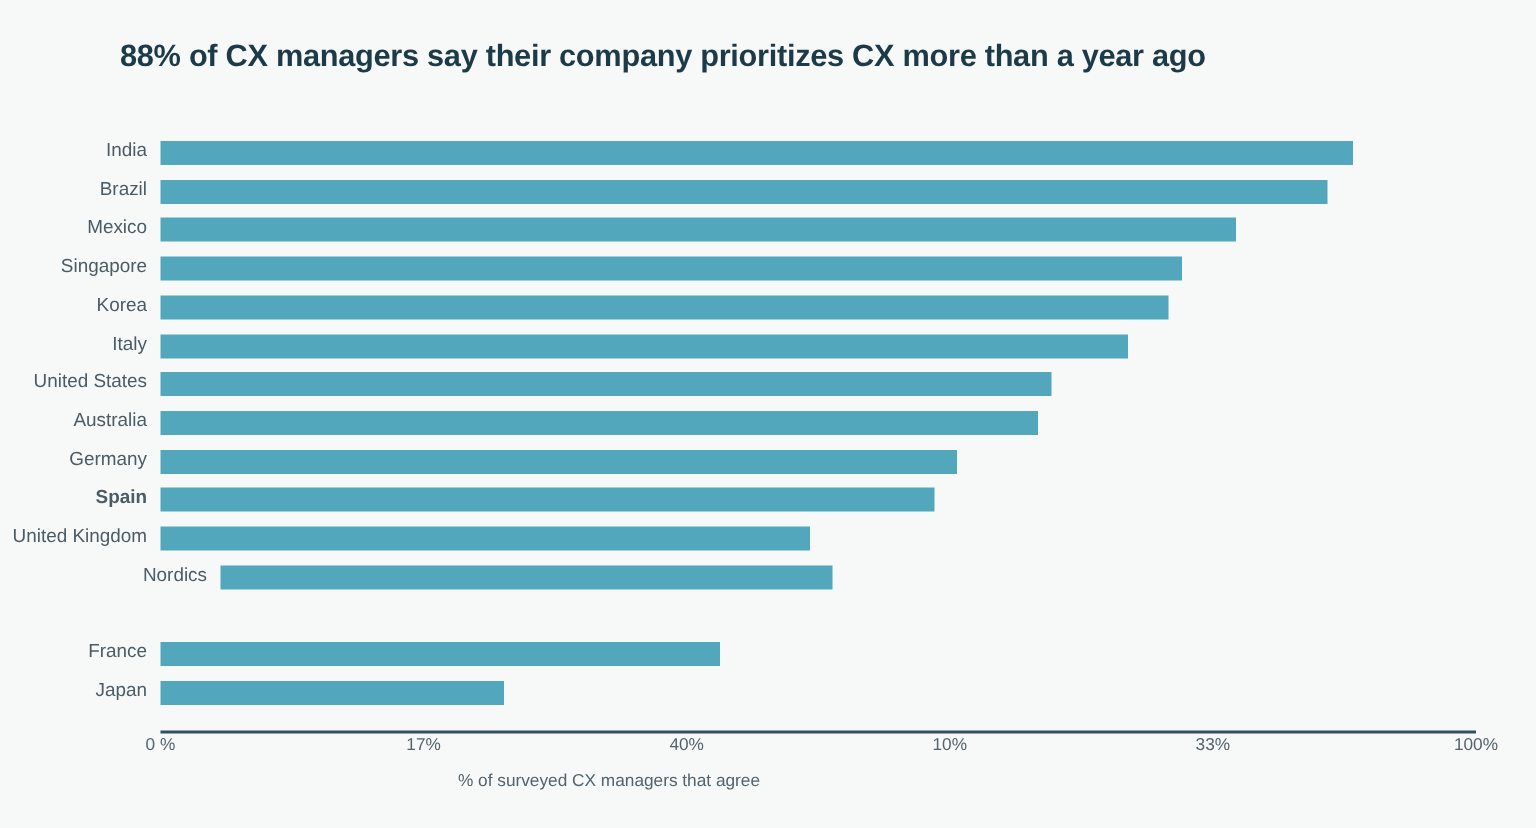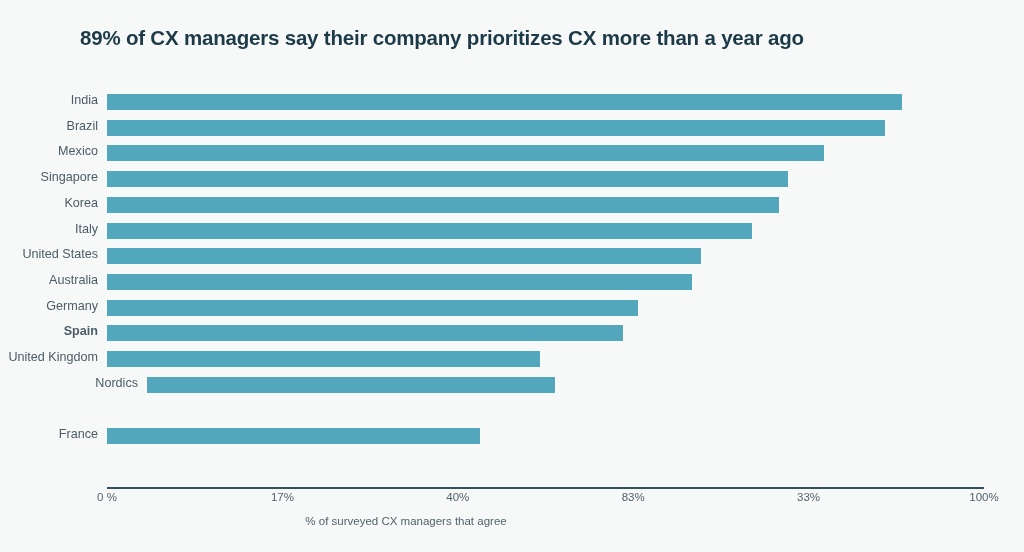--- a/index.html
+++ b/index.html
@@ -99,21 +99,21 @@
     text-align: center;
     font-size: 11.5px;
     color: #51636d;
   }
 </style>
 </head>
 <body>
 
 <div id="chart-root">
 
-  <div id="chart-title">89% of CX managers say their company prioritizes CX more than a year ago</div>
+  <div id="chart-title">88% of CX managers say their company prioritizes CX more than a year ago</div>
 
   <div id="plot-area">
       <div class="bar-row" style="top: 2px;">
         <div class="bar-label">India</div>
         <div class="bar-track">
           <div class="bar-fill" style="width: 794.562px; background: rgb(82, 167, 188);"></div>
         </div>
       </div>
       <div class="bar-row" style="top: 27.7px;">
         <div class="bar-label">Brazil</div>
@@ -178,30 +178,36 @@
       <div class="bar-row" style="top: 284.7px; margin-left: 40px;">
         <div class="bar-label">Nordics</div>
         <div class="bar-track">
           <div class="bar-fill" style="width: 407.805px; background: rgb(82, 167, 188);"></div>
         </div>
       </div>
       <div class="bar-row" style="top: 336.1px;">
         <div class="bar-label">France</div>
         <div class="bar-track">
           <div class="bar-fill" style="width: 372.725px; background: rgb(82, 167, 188);"></div>
+        </div>
+      </div>
+      <div class="bar-row" style="top: 361.8px;">
+        <div class="bar-label">Japan</div>
+        <div class="bar-track">
+          <div class="bar-fill" style="width: 228.897px; background: rgb(82, 167, 188);"></div>
         </div>
       </div>
     </div>
 
   <div id="axis-line"></div>
 
   <div id="x-ticks">
       <div class="x-tick" style="left: 107px;">0 %</div>
       <div class="x-tick" style="left: 282.4px;">17%</div>
       <div class="x-tick" style="left: 457.8px;">40%</div>
-      <div class="x-tick" style="left: 633.2px;">83%</div>
+      <div class="x-tick" style="left: 633.2px;">10%</div>
       <div class="x-tick" style="left: 808.6px;">33%</div>
       <div class="x-tick" style="left: 984px;">100%</div>
     </div>
 
   <div id="x-axis-caption">% of surveyed CX managers that agree</div>
 
 </div>
 
 </body></html>

